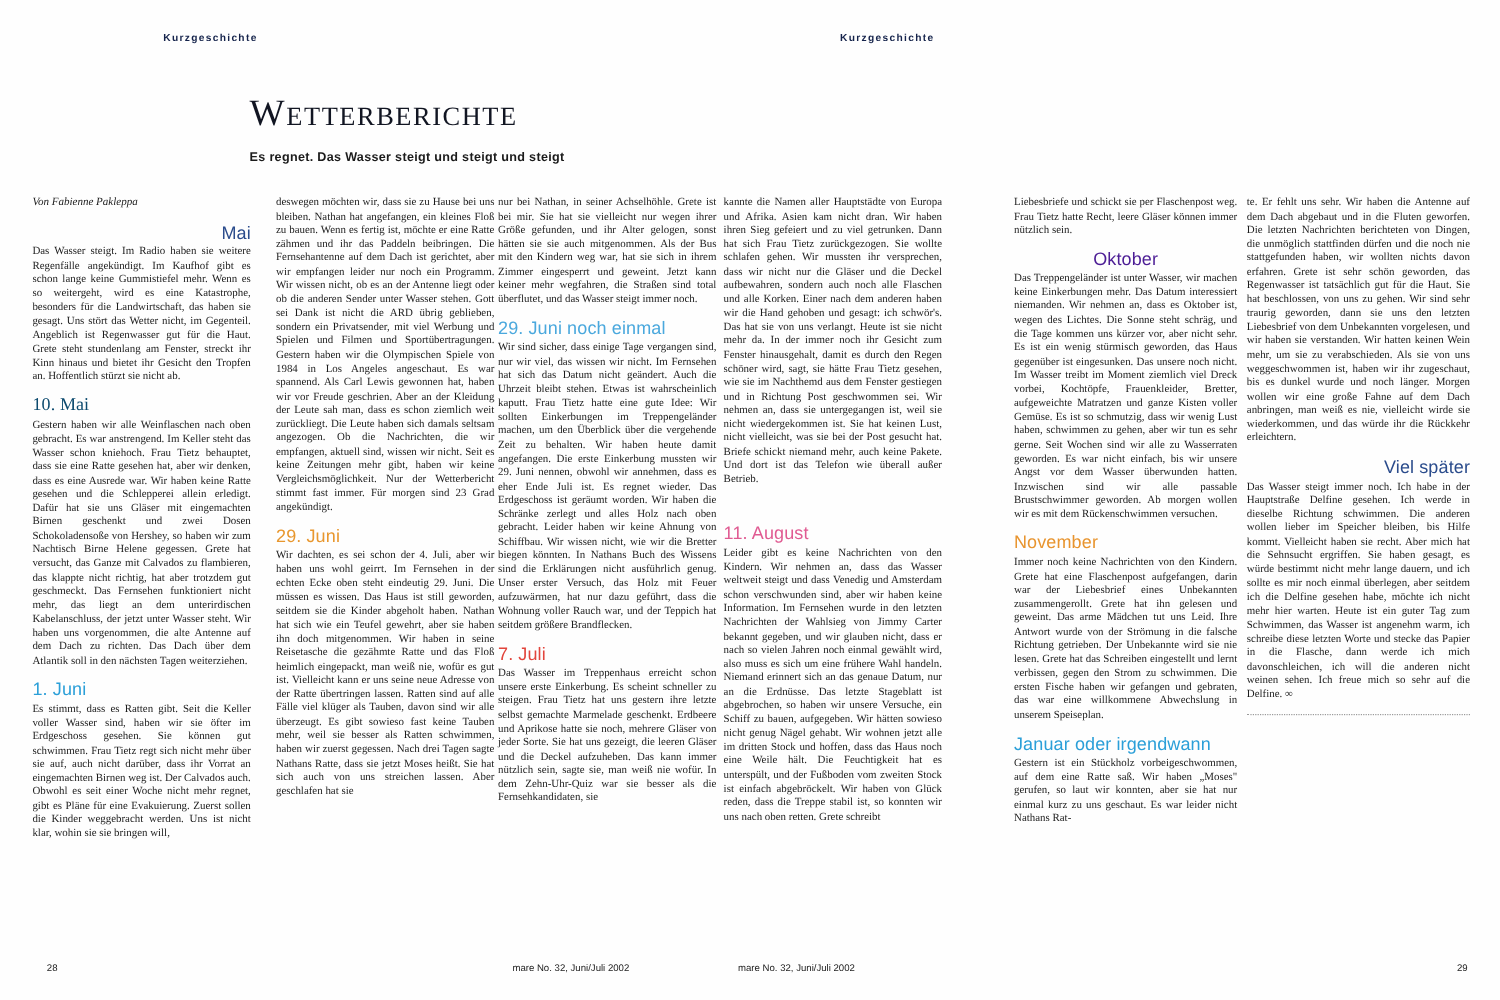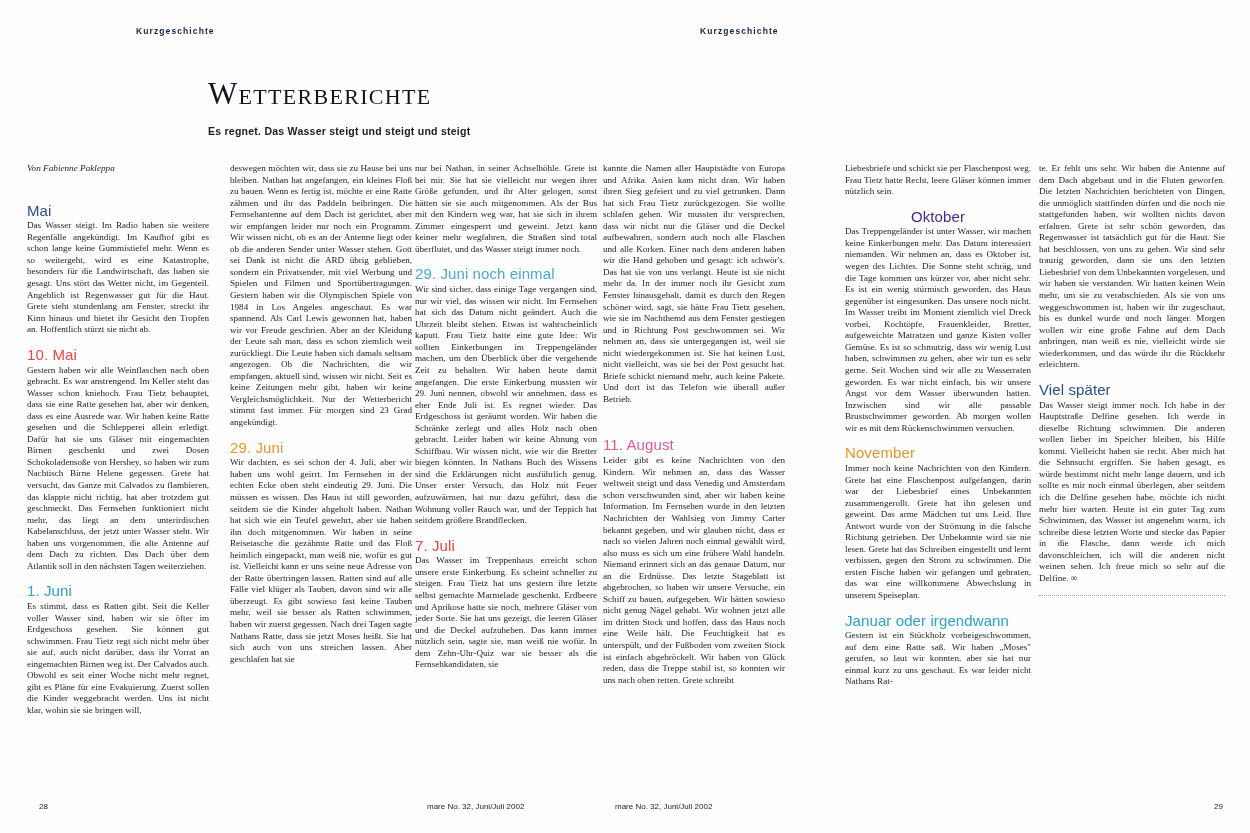--- a/index.html
+++ b/index.html
@@ -76,21 +76,21 @@
   #col3 { left: 415px;  }
   #col4 { left: 603px;  }
   #col5 { left: 845px;  }
   #col6 { left: 1039px; }
   #col5, #col6 { width: 186px; }
 
   .byline {
     font-style: italic;
     font-size: 9.2px;
     color: #1c1c1c;
-    margin-bottom: 28px;
+    margin-bottom: 12px;
     text-align: left;
   }
   .sec-head {
     font-family: "Liberation Sans", sans-serif;
     font-size: 15px;
     font-weight: normal;
     line-height: 1.05;
     margin: 11px 0 2px 0;
     text-align: left;
     letter-spacing: 0.1px;
@@ -138,23 +138,23 @@
   <div class="runhead left">Kurzgeschichte</div>
   <div class="runhead right">Kurzgeschichte</div>
 
   <div class="title-block">
     <h1 class="headline">Wetterberichte</h1>
     <div class="subhead">Es regnet. Das Wasser steigt und steigt und steigt</div>
   </div>
 
   <div class="col" id="col1">
     <div class="byline">Von Fabienne Pakleppa</div>
-    <div class="sec-head" style="color: rgb(43, 76, 140);">Mai</div>
+    <div class="sec-head" style="color: rgb(43, 76, 140); text-align: right;">Mai</div>
     <p class="body">Das Wasser steigt. Im Radio haben sie weitere Regenfälle angekündigt. Im Kaufhof gibt es schon lange keine Gummistiefel mehr. Wenn es so weitergeht, wird es eine Katastrophe, besonders für die Landwirtschaft, das haben sie gesagt. Uns stört das Wetter nicht, im Gegenteil. Angeblich ist Regenwasser gut für die Haut. Grete steht stundenlang am Fenster, streckt ihr Kinn hinaus und bietet ihr Gesicht den Tropfen an. Hoffentlich stürzt sie nicht ab.</p>
-    <div class="sec-head" style="color: #ef4444;">10. Mai</div>
+    <div class="sec-head" style="color: #0c4a6e; font-family: Liberation Serif, serif;">10. Mai</div>
     <p class="body">Gestern haben wir alle Weinflaschen nach oben gebracht. Es war anstrengend. Im Keller steht das Wasser schon kniehoch. Frau Tietz behauptet, dass sie eine Ratte gesehen hat, aber wir denken, dass es eine Ausrede war. Wir haben keine Ratte gesehen und die Schlepperei allein erledigt. Dafür hat sie uns Gläser mit eingemachten Birnen geschenkt und zwei Dosen Schokoladensoße von Hershey, so haben wir zum Nachtisch Birne Helene gegessen. Grete hat versucht, das Ganze mit Calvados zu flambieren, das klappte nicht richtig, hat aber trotzdem gut geschmeckt. Das Fernsehen funktioniert nicht mehr, das liegt an dem unterirdischen Kabelanschluss, der jetzt unter Wasser steht. Wir haben uns vorgenommen, die alte Antenne auf dem Dach zu richten. Das Dach über dem Atlantik soll in den nächsten Tagen weiterziehen.</p>
     <div class="sec-head" style="color: rgb(43, 159, 216);">1. Juni</div>
     <p class="body">Es stimmt, dass es Ratten gibt. Seit die Keller voller Wasser sind, haben wir sie öfter im Erdgeschoss gesehen. Sie können gut schwimmen. Frau Tietz regt sich nicht mehr über sie auf, auch nicht darüber, dass ihr Vorrat an eingemachten Birnen weg ist. Der Calvados auch. Obwohl es seit einer Woche nicht mehr regnet, gibt es Pläne für eine Evakuierung. Zuerst sollen die Kinder weggebracht werden. Uns ist nicht klar, wohin sie sie bringen will,</p>
   </div>
 
   <div class="col" id="col2">
     <p class="body">deswegen möchten wir, dass sie zu Hause bei uns bleiben. Nathan hat angefangen, ein kleines Floß zu bauen. Wenn es fertig ist, möchte er eine Ratte zähmen und ihr das Paddeln beibringen. Die Fernsehantenne auf dem Dach ist gerichtet, aber wir empfangen leider nur noch ein Programm. Wir wissen nicht, ob es an der Antenne liegt oder ob die anderen Sender unter Wasser stehen. Gott sei Dank ist nicht die ARD übrig geblieben, sondern ein Privatsender, mit viel Werbung und Spielen und Filmen und Sportübertragungen. Gestern haben wir die Olympischen Spiele von 1984 in Los Angeles angeschaut. Es war spannend. Als Carl Lewis gewonnen hat, haben wir vor Freude geschrien. Aber an der Kleidung der Leute sah man, dass es schon ziemlich weit zurückliegt. Die Leute haben sich damals seltsam angezogen. Ob die Nachrichten, die wir empfangen, aktuell sind, wissen wir nicht. Seit es keine Zeitungen mehr gibt, haben wir keine Vergleichsmöglichkeit. Nur der Wetterbericht stimmt fast immer. Für morgen sind 23 Grad angekündigt.</p>
     <div class="sec-head" style="color: rgb(232, 151, 46);">29. Juni</div>
     <p class="body">Wir dachten, es sei schon der 4. Juli, aber wir haben uns wohl geirrt. Im Fernsehen in der echten Ecke oben steht eindeutig 29. Juni. Die müssen es wissen. Das Haus ist still geworden, seitdem sie die Kinder abgeholt haben. Nathan hat sich wie ein Teufel gewehrt, aber sie haben ihn doch mitgenommen. Wir haben in seine Reisetasche die gezähmte Ratte und das Floß heimlich eingepackt, man weiß nie, wofür es gut ist. Vielleicht kann er uns seine neue Adresse von der Ratte übertringen lassen. Ratten sind auf alle Fälle viel klüger als Tauben, davon sind wir alle überzeugt. Es gibt sowieso fast keine Tauben mehr, weil sie besser als Ratten schwimmen, haben wir zuerst gegessen. Nach drei Tagen sagte Nathans Ratte, dass sie jetzt Moses heißt. Sie hat sich auch von uns streichen lassen. Aber geschlafen hat sie</p>
   </div>
@@ -178,21 +178,21 @@
     <div class="sec-head" style="color: #4c1d95; text-align: center;">Oktober</div>
     <p class="body">Das Treppengeländer ist unter Wasser, wir machen keine Einkerbungen mehr. Das Datum interessiert niemanden. Wir nehmen an, dass es Oktober ist, wegen des Lichtes. Die Sonne steht schräg, und die Tage kommen uns kürzer vor, aber nicht sehr. Es ist ein wenig stürmisch geworden, das Haus gegenüber ist eingesunken. Das unsere noch nicht. Im Wasser treibt im Moment ziemlich viel Dreck vorbei, Kochtöpfe, Frauenkleider, Bretter, aufgeweichte Matratzen und ganze Kisten voller Gemüse. Es ist so schmutzig, dass wir wenig Lust haben, schwimmen zu gehen, aber wir tun es sehr gerne. Seit Wochen sind wir alle zu Wasserraten geworden. Es war nicht einfach, bis wir unsere Angst vor dem Wasser überwunden hatten. Inzwischen sind wir alle passable Brustschwimmer geworden. Ab morgen wollen wir es mit dem Rückenschwimmen versuchen.</p>
     <div class="sec-head" style="color: rgb(232, 148, 46);">November</div>
     <p class="body">Immer noch keine Nachrichten von den Kindern. Grete hat eine Flaschenpost aufgefangen, darin war der Liebesbrief eines Unbekannten zusammengerollt. Grete hat ihn gelesen und geweint. Das arme Mädchen tut uns Leid. Ihre Antwort wurde von der Strömung in die falsche Richtung getrieben. Der Unbekannte wird sie nie lesen. Grete hat das Schreiben eingestellt und lernt verbissen, gegen den Strom zu schwimmen. Die ersten Fische haben wir gefangen und gebraten, das war eine willkommene Abwechslung in unserem Speiseplan.</p>
     <div class="sec-head" style="color: rgb(43, 159, 216);">Januar oder irgendwann</div>
     <p class="body">Gestern ist ein Stückholz vorbeigeschwommen, auf dem eine Ratte saß. Wir haben „Moses" gerufen, so laut wir konnten, aber sie hat nur einmal kurz zu uns geschaut. Es war leider nicht Nathans Rat-</p>
   </div>
 
   <div class="col" id="col6">
     <p class="body">te. Er fehlt uns sehr. Wir haben die Antenne auf dem Dach abgebaut und in die Fluten geworfen. Die letzten Nachrichten berichteten von Dingen, die unmöglich stattfinden dürfen und die noch nie stattgefunden haben, wir wollten nichts davon erfahren. Grete ist sehr schön geworden, das Regenwasser ist tatsächlich gut für die Haut. Sie hat beschlossen, von uns zu gehen. Wir sind sehr traurig geworden, dann sie uns den letzten Liebesbrief von dem Unbekannten vorgelesen, und wir haben sie verstanden. Wir hatten keinen Wein mehr, um sie zu verabschieden. Als sie von uns weggeschwommen ist, haben wir ihr zugeschaut, bis es dunkel wurde und noch länger. Morgen wollen wir eine große Fahne auf dem Dach anbringen, man weiß es nie, vielleicht wirde sie wiederkommen, und das würde ihr die Rückkehr erleichtern.</p>
-    <div class="sec-head" style="color: rgb(43, 76, 140);">Viel später</div>
+    <div class="sec-head" style="color: rgb(43, 76, 140); text-align: right;">Viel später</div>
     <p class="body">Das Wasser steigt immer noch. Ich habe in der Hauptstraße Delfine gesehen. Ich werde in dieselbe Richtung schwimmen. Die anderen wollen lieber im Speicher bleiben, bis Hilfe kommt. Vielleicht haben sie recht. Aber mich hat die Sehnsucht ergriffen. Sie haben gesagt, es würde bestimmt nicht mehr lange dauern, und ich sollte es mir noch einmal überlegen, aber seitdem ich die Delfine gesehen habe, möchte ich nicht mehr hier warten. Heute ist ein guter Tag zum Schwimmen, das Wasser ist angenehm warm, ich schreibe diese letzten Worte und stecke das Papier in die Flasche, dann werde ich mich davonschleichen, ich will die anderen nicht weinen sehen. Ich freue mich so sehr auf die Delfine. ∞</p>
     <hr class="credit-rule">
   </div>
 
   <div class="folio folio-num-left">28</div>
   <div class="folio folio-src-left">mare No. 32, Juni/Juli 2002</div>
   <div class="folio folio-src-right">mare No. 32, Juni/Juli 2002</div>
   <div class="folio folio-num-right">29</div>
 
 </div>

